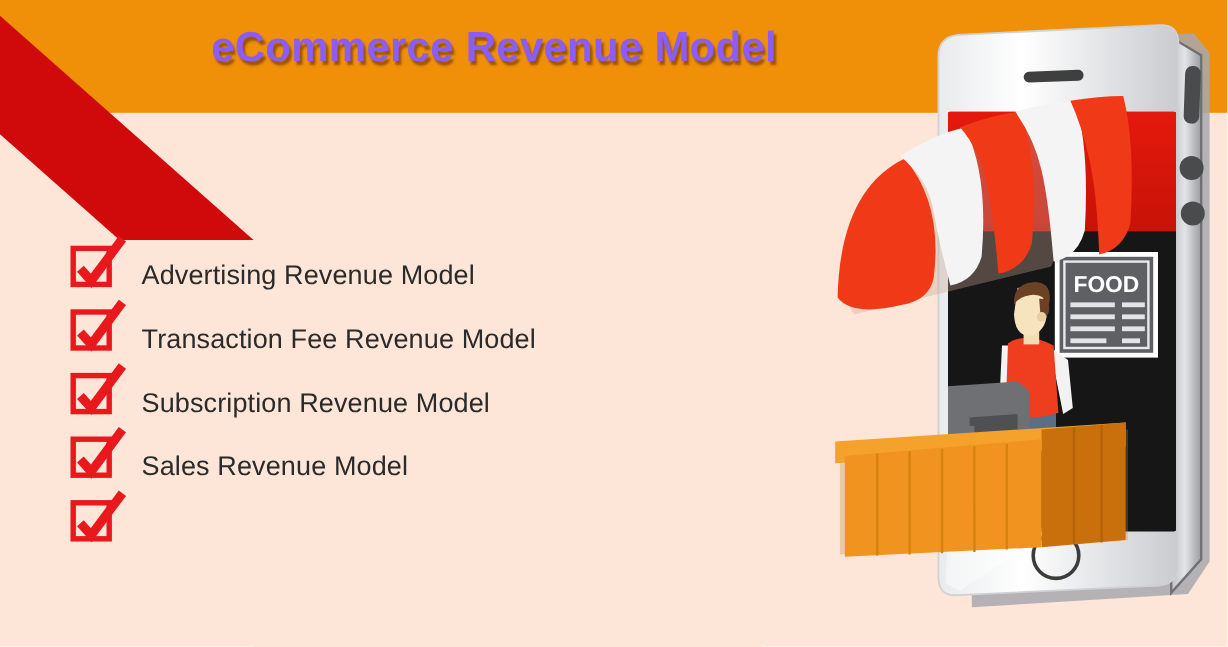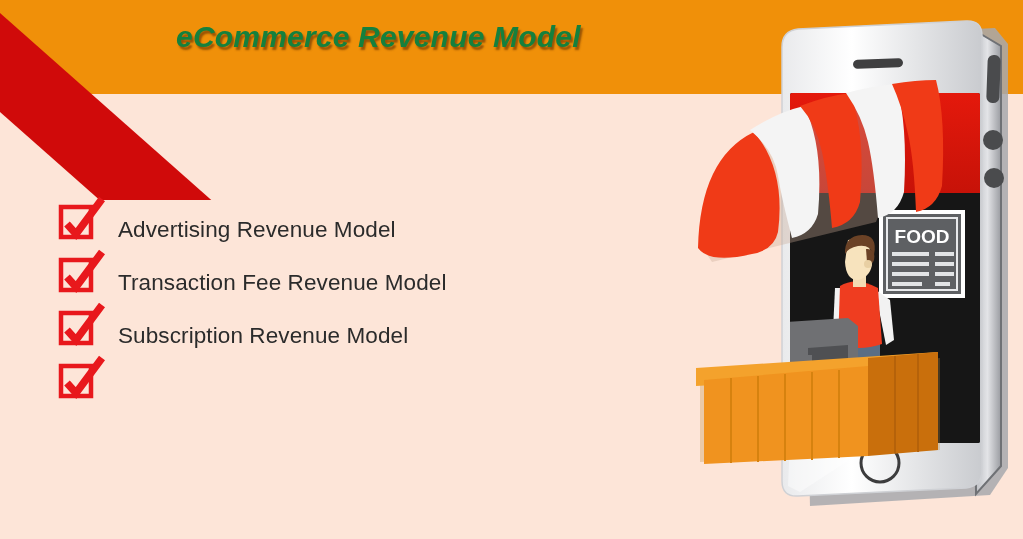--- a/index.html
+++ b/index.html
@@ -48,27 +48,26 @@
     transform: rotate(41.5deg);
     transform-origin: 0 0;
   }
 
   
   .title {
     position: absolute;
     left: 176px;
     top: 20px;
     z-index: 6;
-    font-size: 30px;
+    font-size: 35px;
     font-weight: bold;
-    color: #15803d;
+    color: #8b5cf6;
     letter-spacing: 0.2px;
     white-space: nowrap;
     text-shadow: 2px 3px 2px rgba(80, 35, 0, 0.55);
-    font-style: italic;
   }
 
   
   .checklist {
     position: absolute;
     left: 58px;
     top: 190px;
     z-index: 5;
     width: 560px;
   }
@@ -147,20 +146,29 @@
     <div class="check-row">
       <span class="check-icon">
         <svg width="50" height="50" viewBox="0 0 50 50">
           <rect x="3" y="10" width="30" height="30" fill="none" stroke="#e8181c" stroke-width="4.5"></rect>
           <path d="M9 27 L18 37 L44 2" fill="none" stroke="#e8181c" stroke-width="7.5" stroke-linecap="butt" stroke-linejoin="miter"></path>
         </svg>
       </span>
       <span class="check-label">Subscription Revenue Model</span>
     </div>
 
+    <div class="check-row">
+      <span class="check-icon">
+        <svg width="50" height="50" viewBox="0 0 50 50">
+          <rect x="3" y="10" width="30" height="30" fill="none" stroke="#e8181c" stroke-width="4.5"></rect>
+          <path d="M9 27 L18 37 L44 2" fill="none" stroke="#e8181c" stroke-width="7.5" stroke-linecap="butt" stroke-linejoin="miter"></path>
+        </svg>
+      </span>
+      <span class="check-label">Sales Revenue Model</span>
+    </div>
 
     <div class="check-row">
       <span class="check-icon">
         <svg width="50" height="50" viewBox="0 0 50 50">
           <rect x="3" y="10" width="30" height="30" fill="none" stroke="#e8181c" stroke-width="4.5"></rect>
           <path d="M9 27 L18 37 L44 2" fill="none" stroke="#e8181c" stroke-width="7.5" stroke-linecap="butt" stroke-linejoin="miter"></path>
         </svg>
       </span>
     </div>
 

